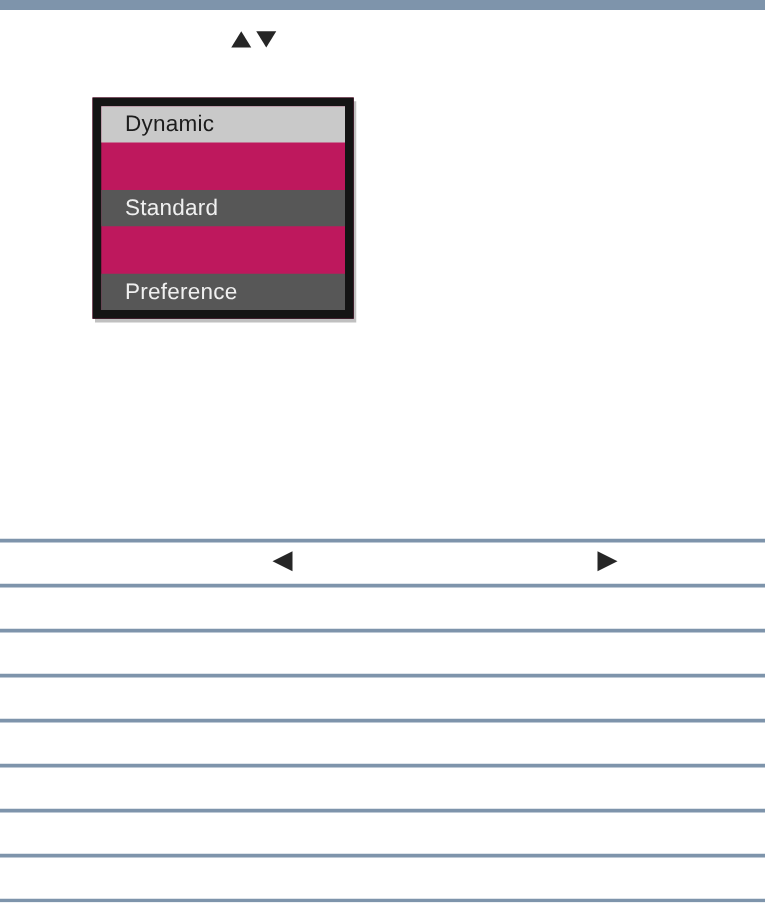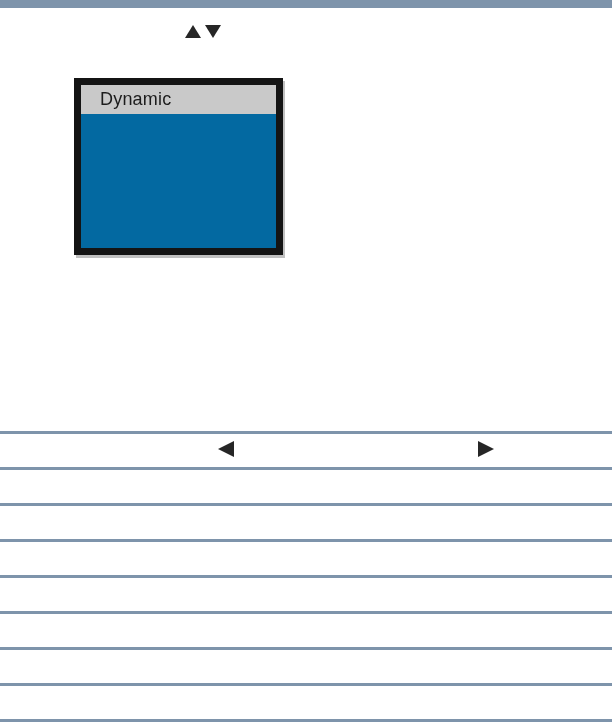--- a/index.html
+++ b/index.html
@@ -41,21 +41,21 @@
     border-left: 8px solid transparent;
     border-right: 8px solid transparent;
     border-top: 13px solid #262626;
   }
   
   .menu-box {
     position: absolute;
     left: 74px; top: 78px;
     width: 195px; height: 163px;
     border: 7px solid #141414;
-    background: #0369a1;
+    background: #be185d;
     display: flex;
     flex-direction: column;
     justify-content: space-between;
     box-shadow: 2px 3px 0 rgba(140,140,140,0.55);
   }
   .menu-item {
     height: 29px;
     line-height: 29px;
     background: #575757;
     color: #F0F0F0;
@@ -101,20 +101,22 @@
 
   <div class="top-bar"></div>
 
   <div class="updown">
     <span class="tri-up"></span>
     <span class="tri-down"></span>
   </div>
 
   <div class="menu-box">
     <div class="menu-item selected">Dynamic</div>
+    <div class="menu-item">Standard</div>
+    <div class="menu-item">Preference</div>
   </div>
 
   <div class="rule" style="top:431px"></div>
   <div class="rule" style="top:467px"></div>
   <div class="rule" style="top:503px"></div>
   <div class="rule" style="top:539px"></div>
   <div class="rule" style="top:575px"></div>
   <div class="rule" style="top:611px"></div>
   <div class="rule" style="top:647px"></div>
   <div class="rule" style="top:683px"></div>

